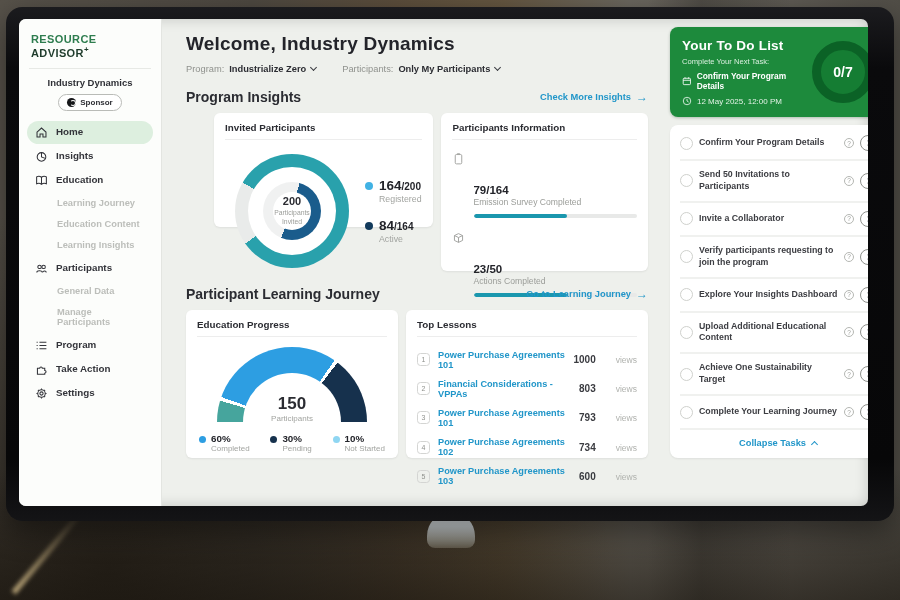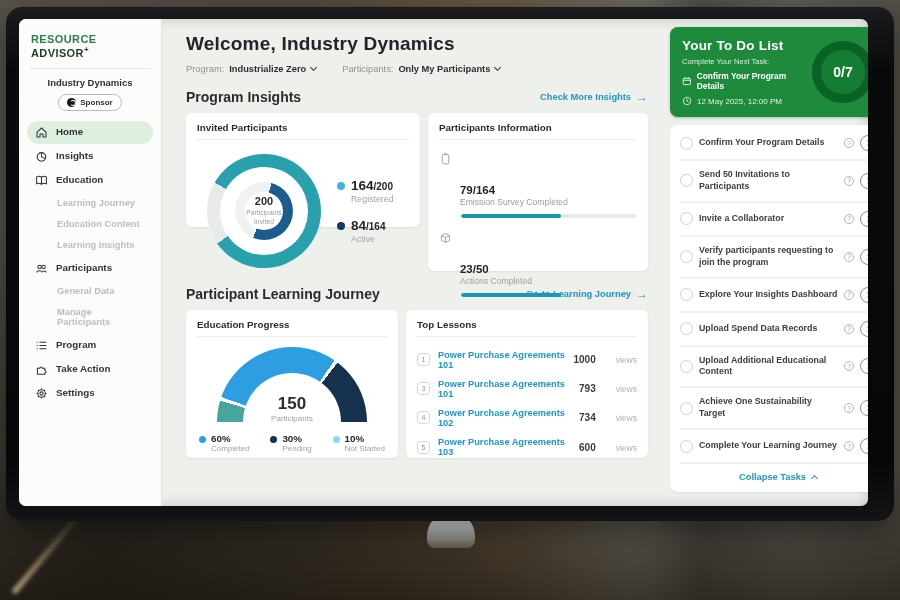--- a/index.html
+++ b/index.html
@@ -66,21 +66,21 @@
   .sec-row { display:flex; align-items:center; justify-content:space-between; margin-top:15px; margin-bottom:8px; }
   .sec-title { font-size:14px; font-weight:bold; color:#2b2c32; }
   .sec-link { font-size:9.3px; font-weight:bold; color:#2196c9; display:flex; align-items:center; gap:5px; cursor:pointer; }
   .sec-link .arr { font-size:12px; }
   .cards { display:flex; gap:8px; }
   .card { background:#fff; border-radius:6px; box-shadow:0 1px 2px rgba(40,40,40,.08); padding:9px 11px; }
   .card-title { font-size:9.8px; font-weight:bold; color:#2b2c32; padding-bottom:6px;
     border-bottom:1px solid #ededed; margin-bottom:8px; }
 
   
-  .card-invited { flex:1.07; height:114px; }
+  .card-invited { flex:1.07; height:114px;margin-left:28px; }
   .donut-wrap { display:flex; align-items:center; gap:16px; padding:6px 0 0 10px; }
   .ring1 { width:114px; height:114px; border-radius:50%; position:relative;
     background:conic-gradient(from -60deg, #29a1ac 0 82%, #e9ebea 82% 100%); }
   .hole1 { position:absolute; inset:13px; background:#fff; border-radius:50%; }
   .ring2 { position:absolute; inset:15px; border-radius:50%;
     background:conic-gradient(from 15deg, #1a5c8c 0 52%, #f0f1f1 52% 100%); }
   .hole2 { position:absolute; inset:10px; background:#fff; border-radius:50%;
     display:flex; flex-direction:column; align-items:center; justify-content:center; text-align:center; }
   .hole2 .cv { font-size:11px; font-weight:bold; color:#2b2c32; }
   .hole2 .cl { font-size:6.8px; color:#9b9d99; width:44px; line-height:1.3; margin-top:2px; }
@@ -375,20 +375,25 @@
       </div>
 
       <div class="card card-lessons">
         <div class="card-title">Top Lessons</div>
         <div class="lesson">
           <span class="rank">1</span>
           <span class="lesson-title">Power Purchase Agreements 101</span>
           <span class="views"><span>1000</span><span class="views-lab">views</span></span>
         </div>
         <div class="lesson">
+          <span class="rank">2</span>
+          <span class="lesson-title">Financial Considerations - VPPAs</span>
+          <span class="views"><span>803</span><span class="views-lab">views</span></span>
+        </div>
+        <div class="lesson">
           <span class="rank">3</span>
           <span class="lesson-title">Power Purchase Agreements 101</span>
           <span class="views"><span>793</span><span class="views-lab">views</span></span>
         </div>
         <div class="lesson">
           <span class="rank">4</span>
           <span class="lesson-title">Power Purchase Agreements 102</span>
           <span class="views"><span>734</span><span class="views-lab">views</span></span>
         </div>
         <div class="lesson">
@@ -461,28 +466,20 @@
       <div class="task">
         <span class="task-check"></span>
         <span class="task-label">Explore Your Insights Dashboard</span>
         <span class="help-icon"></span>
         <span class="task-go">
               <span class="chev right"></span>
             </span>
       </div>
       <div class="task">
         <span class="task-check"></span>
-        <span class="task-label">Upload Spend Data Records</span>
-        <span class="help-icon"></span>
-        <span class="task-go">
-              <span class="chev right"></span>
-            </span>
-      </div>
-      <div class="task">
-        <span class="task-check"></span>
         <span class="task-label">Upload Additional Educational Content</span>
         <span class="help-icon"></span>
         <span class="task-go">
               <span class="chev right"></span>
             </span>
       </div>
       <div class="task">
         <span class="task-check"></span>
         <span class="task-label">Achieve One Sustainability Target</span>
         <span class="help-icon"></span>

